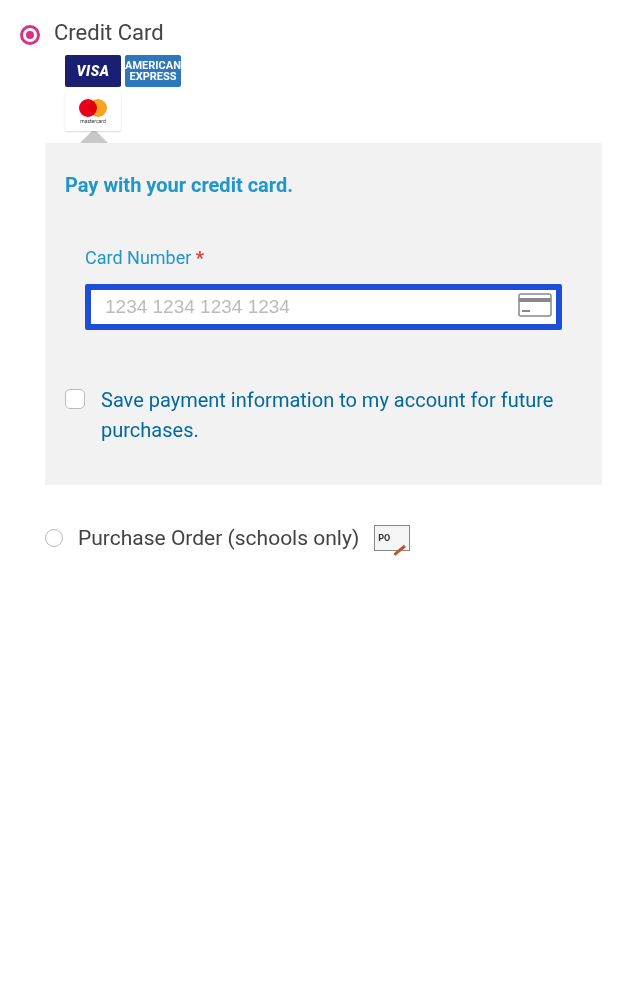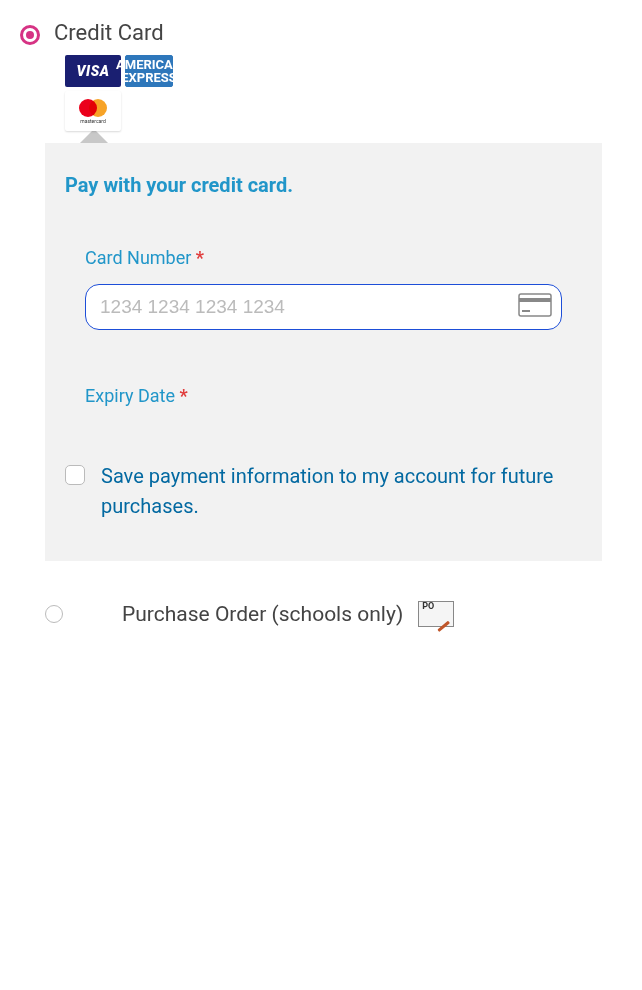--- a/index.html
+++ b/index.html
@@ -69,26 +69,26 @@
       font-weight: 900;
       font-style: italic;
       font-size: 14px;
       display: flex;
       align-items: center;
       justify-content: center;
       border-radius: 2px;
       letter-spacing: 0.5px;
     }
     .logo-amex {
-      width: 48px;
+      width: 56px;
       height: 32px;
       background: #2e77bb;
       color: #fff;
       font-weight: 700;
-      font-size: 13px;
+      font-size: 11px;
       line-height: 1;
       display: flex;
       flex-direction: column;
       align-items: center;
       justify-content: center;
       border-radius: 2px;
       border: 1px solid #2e77bb;
     }
     .logo-mastercard {
       width: 56px;
@@ -172,22 +172,22 @@
     .input-wrap {
       position: relative;
     }
     .text-input {
       width: 100%;
       height: 46px;
       padding: 0 14px;
       font-size: 19px;
       color: #666;
       background: #fff;
-      border: 1px solid #1d4ed8;
-      border-radius: 14px;
+      border: 6px solid #1d4ed8;
+      border-radius: 2px;
     }
     .text-input::placeholder {
       color: #bbb;
     }
     .card-input {
       padding-right: 50px;
     }
     .card-icon-in-input {
       position: absolute;
       right: 10px;
@@ -219,30 +219,29 @@
       display: flex;
       align-items: center;
       gap: 15px;
       margin-top: 40px;
       margin-left: 25px;
     }
     .po-title {
       font-size: 21px;
       color: #444;
       font-weight: 400;
-      margin-left: 44px;
     }
     .po-icon {
       width: 36px;
       height: 26px;
       border: 1px solid #888;
       background: #f5f5f5;
       position: relative;
       display: inline-flex;
-      align-items: flex-start;
+      align-items: center;
       justify-content: flex-start;
       padding-left: 3px;
     }
     .po-icon-text {
       font-size: 9px;
       font-weight: 700;
       color: #333;
       line-height: 1;
     }
     .po-icon-pen {
@@ -300,24 +299,20 @@
         <svg width="34" height="24" viewBox="0 0 34 24">
           <rect x="1" y="1" width="32" height="22" rx="2" fill="none" stroke="#888" stroke-width="1.5"></rect>
           <rect x="1" y="5" width="32" height="4" fill="#888"></rect>
           <rect x="4" y="17" width="8" height="2" fill="#888"></rect>
         </svg>
       </span>
     </div>
   </div>
 
   <div class="form-field">
-    <label class="field-label">
-      <span>Expiry Date</span>
-      <span class="required-star">*</span>
-    </label>
   </div>
 
 
   <div class="save-row">
     <div class="checkbox"></div>
     <div class="save-label">Save payment information to my account for future purchases.</div>
   </div>
 </div>
 
 <div class="po-option">

